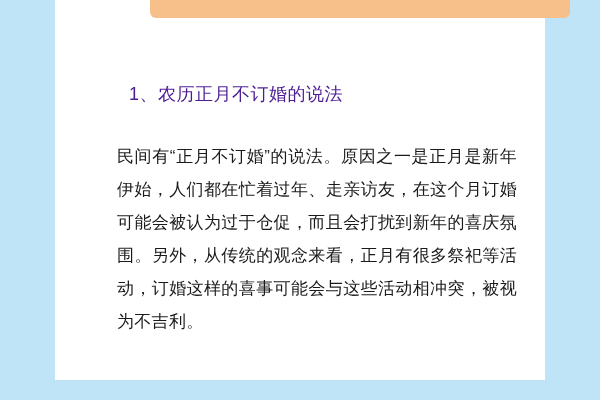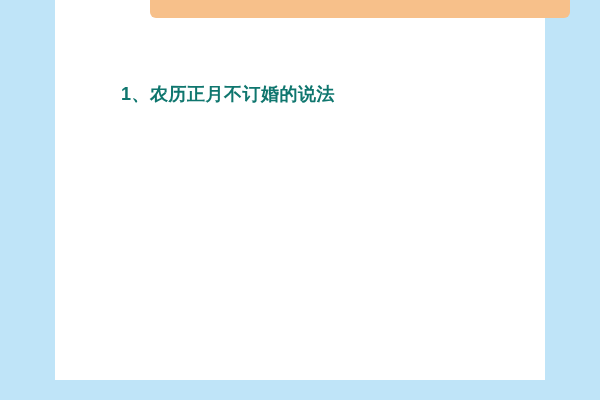--- a/index.html
+++ b/index.html
@@ -44,26 +44,26 @@
     height: 100%;
     color: #8a4b12;
     font-size: 20px;
     line-height: 48px;
     text-align: center;
     font-weight: bold;
     overflow: hidden;
   }
   .heading {
     position: absolute;
-    left: 66px;
+    left: 74px;
     top: 82px;
     width: 400px;
     font-size: 18px;
-    font-weight: bold;
-    color: #0f766e;
+    font-weight: normal;
+    color: #4c1d95;
     letter-spacing: 0.5px;
   }
   .body-text {
     position: absolute;
     left: 62px;
     top: 140px;
     width: 400px;
     font-size: 17px;
     line-height: 33px;
     color: #1a1a1a;
@@ -104,18 +104,19 @@
   <div class="right-band"></div>
 
   <div class="paper">
 
     <div class="banner">
       <div class="banner-inner"></div>
     </div>
 
     <div class="heading">1、农历正月不订婚的说法</div>
 
+    <div class="body-text">民间有“正月不订婚”的说法。原因之一是正月是新年伊始，人们都在忙着过年、走亲访友，在这个月订婚可能会被认为过于仓促，而且会打扰到新年的喜庆氛围。另外，从传统的观念来看，正月有很多祭祀等活动，订婚这样的喜事可能会与这些活动相冲突，被视为不吉利。</div>
 
   </div>
 
   <div class="bottom-strip"></div>
 
 </div>
 
 </body></html>

